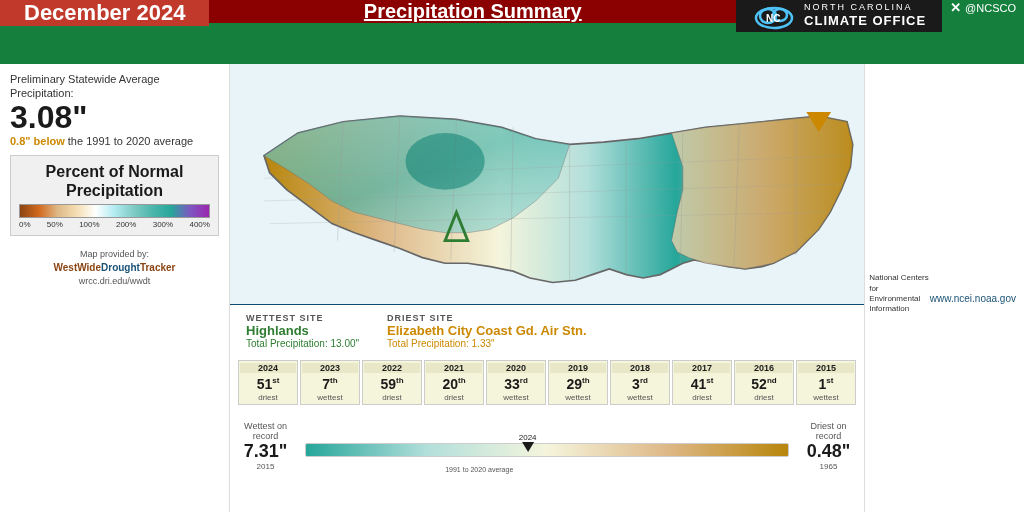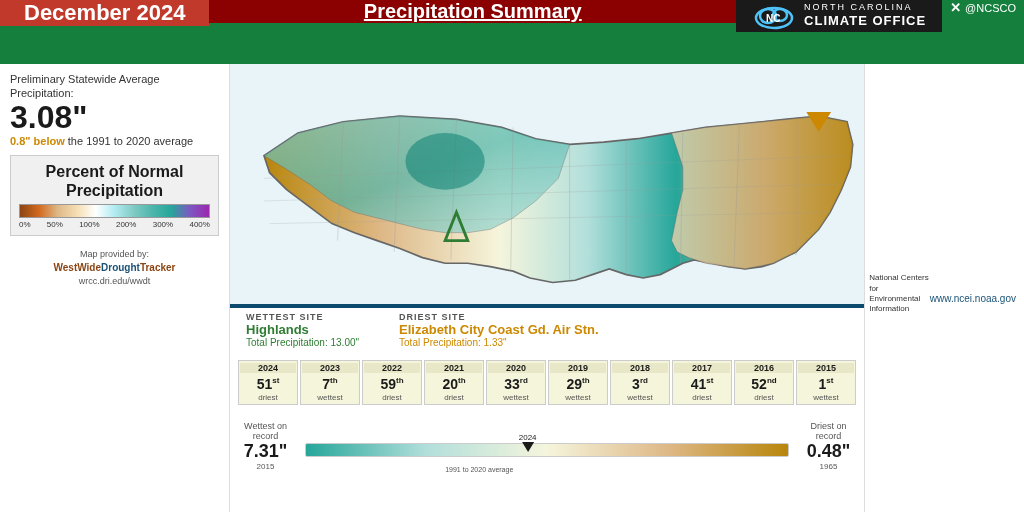--- a/index.html
+++ b/index.html
@@ -196,25 +196,25 @@
       height: 240px;
       position: relative;
       background: #e8f4f8;
       overflow: hidden;
     }
 
     
     .sites-row {
       display: flex;
       padding: 4px 16px;
-      gap: 40px;
+      gap: 28px;
       background: #fff;
-      border-top: 4px solid #0c4a6e;
+      border-top: 1px solid #0c4a6e;
       height: 52px;
-      align-items: flex-start;
+      align-items: center;
     }
     .site-info {
       display: flex;
       flex-direction: column;
     }
     .site-label {
       font-size: 9px;
       font-weight: bold;
       color: #555;
       letter-spacing: 1px;

